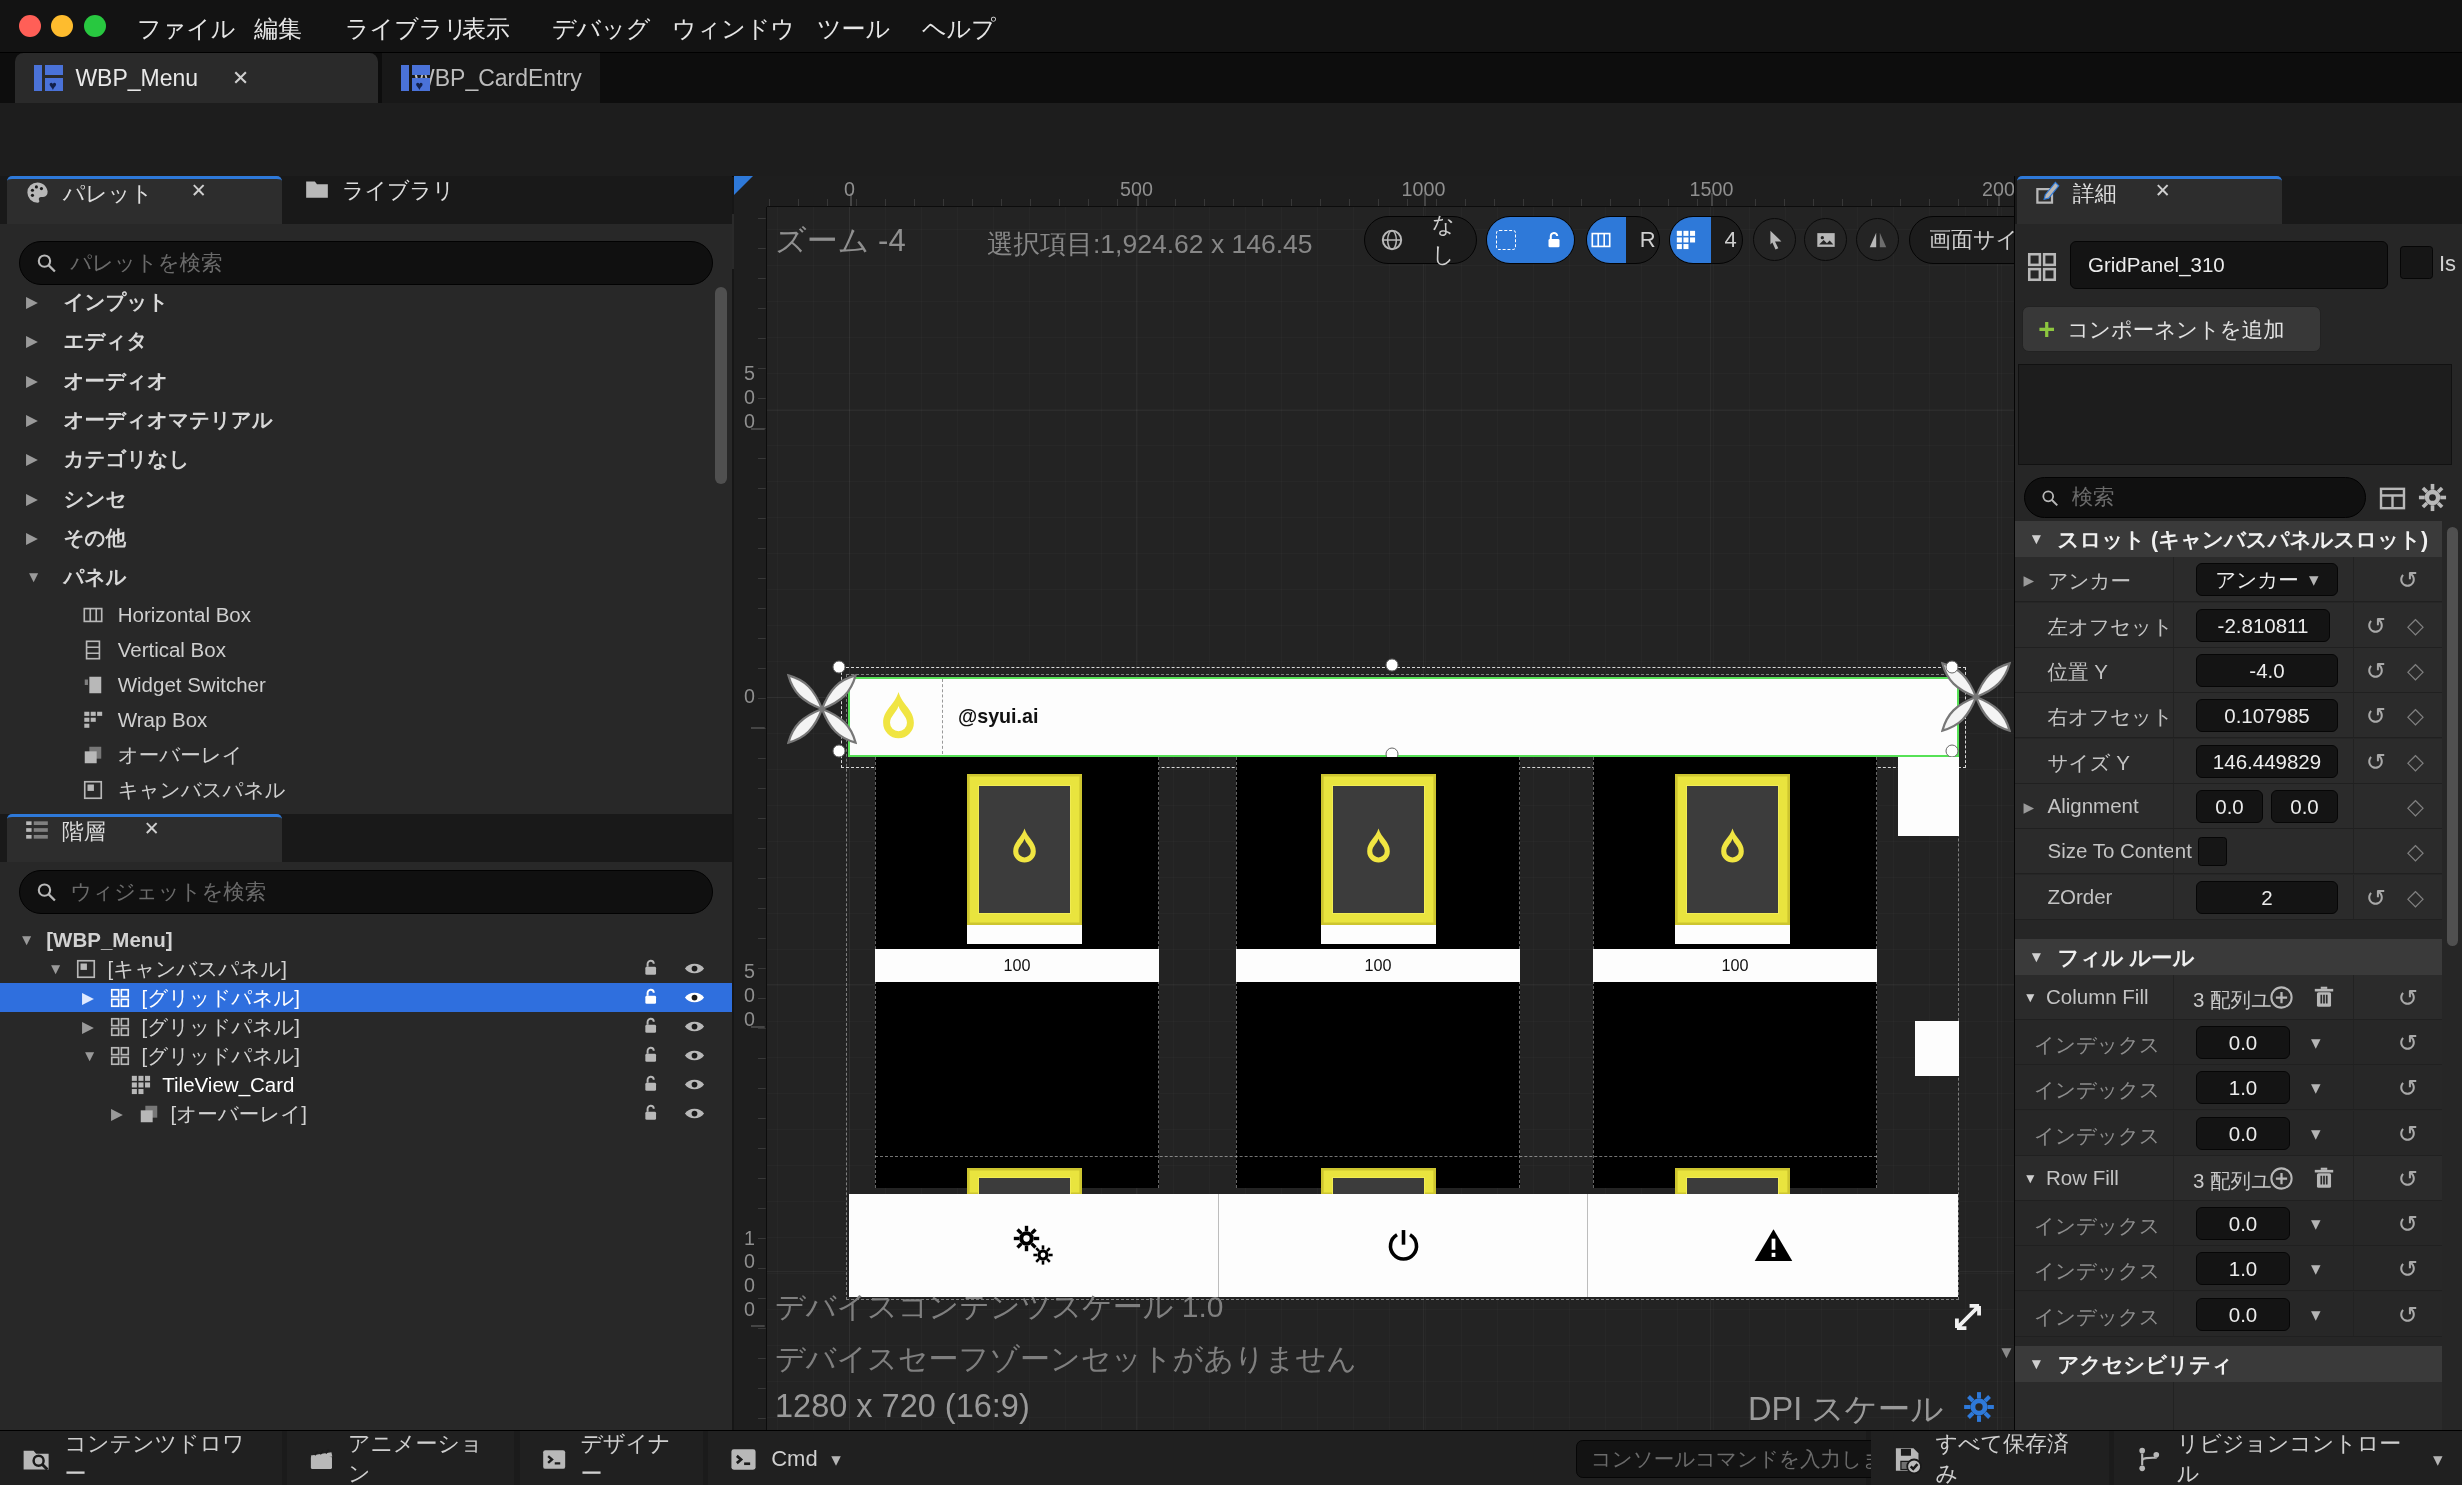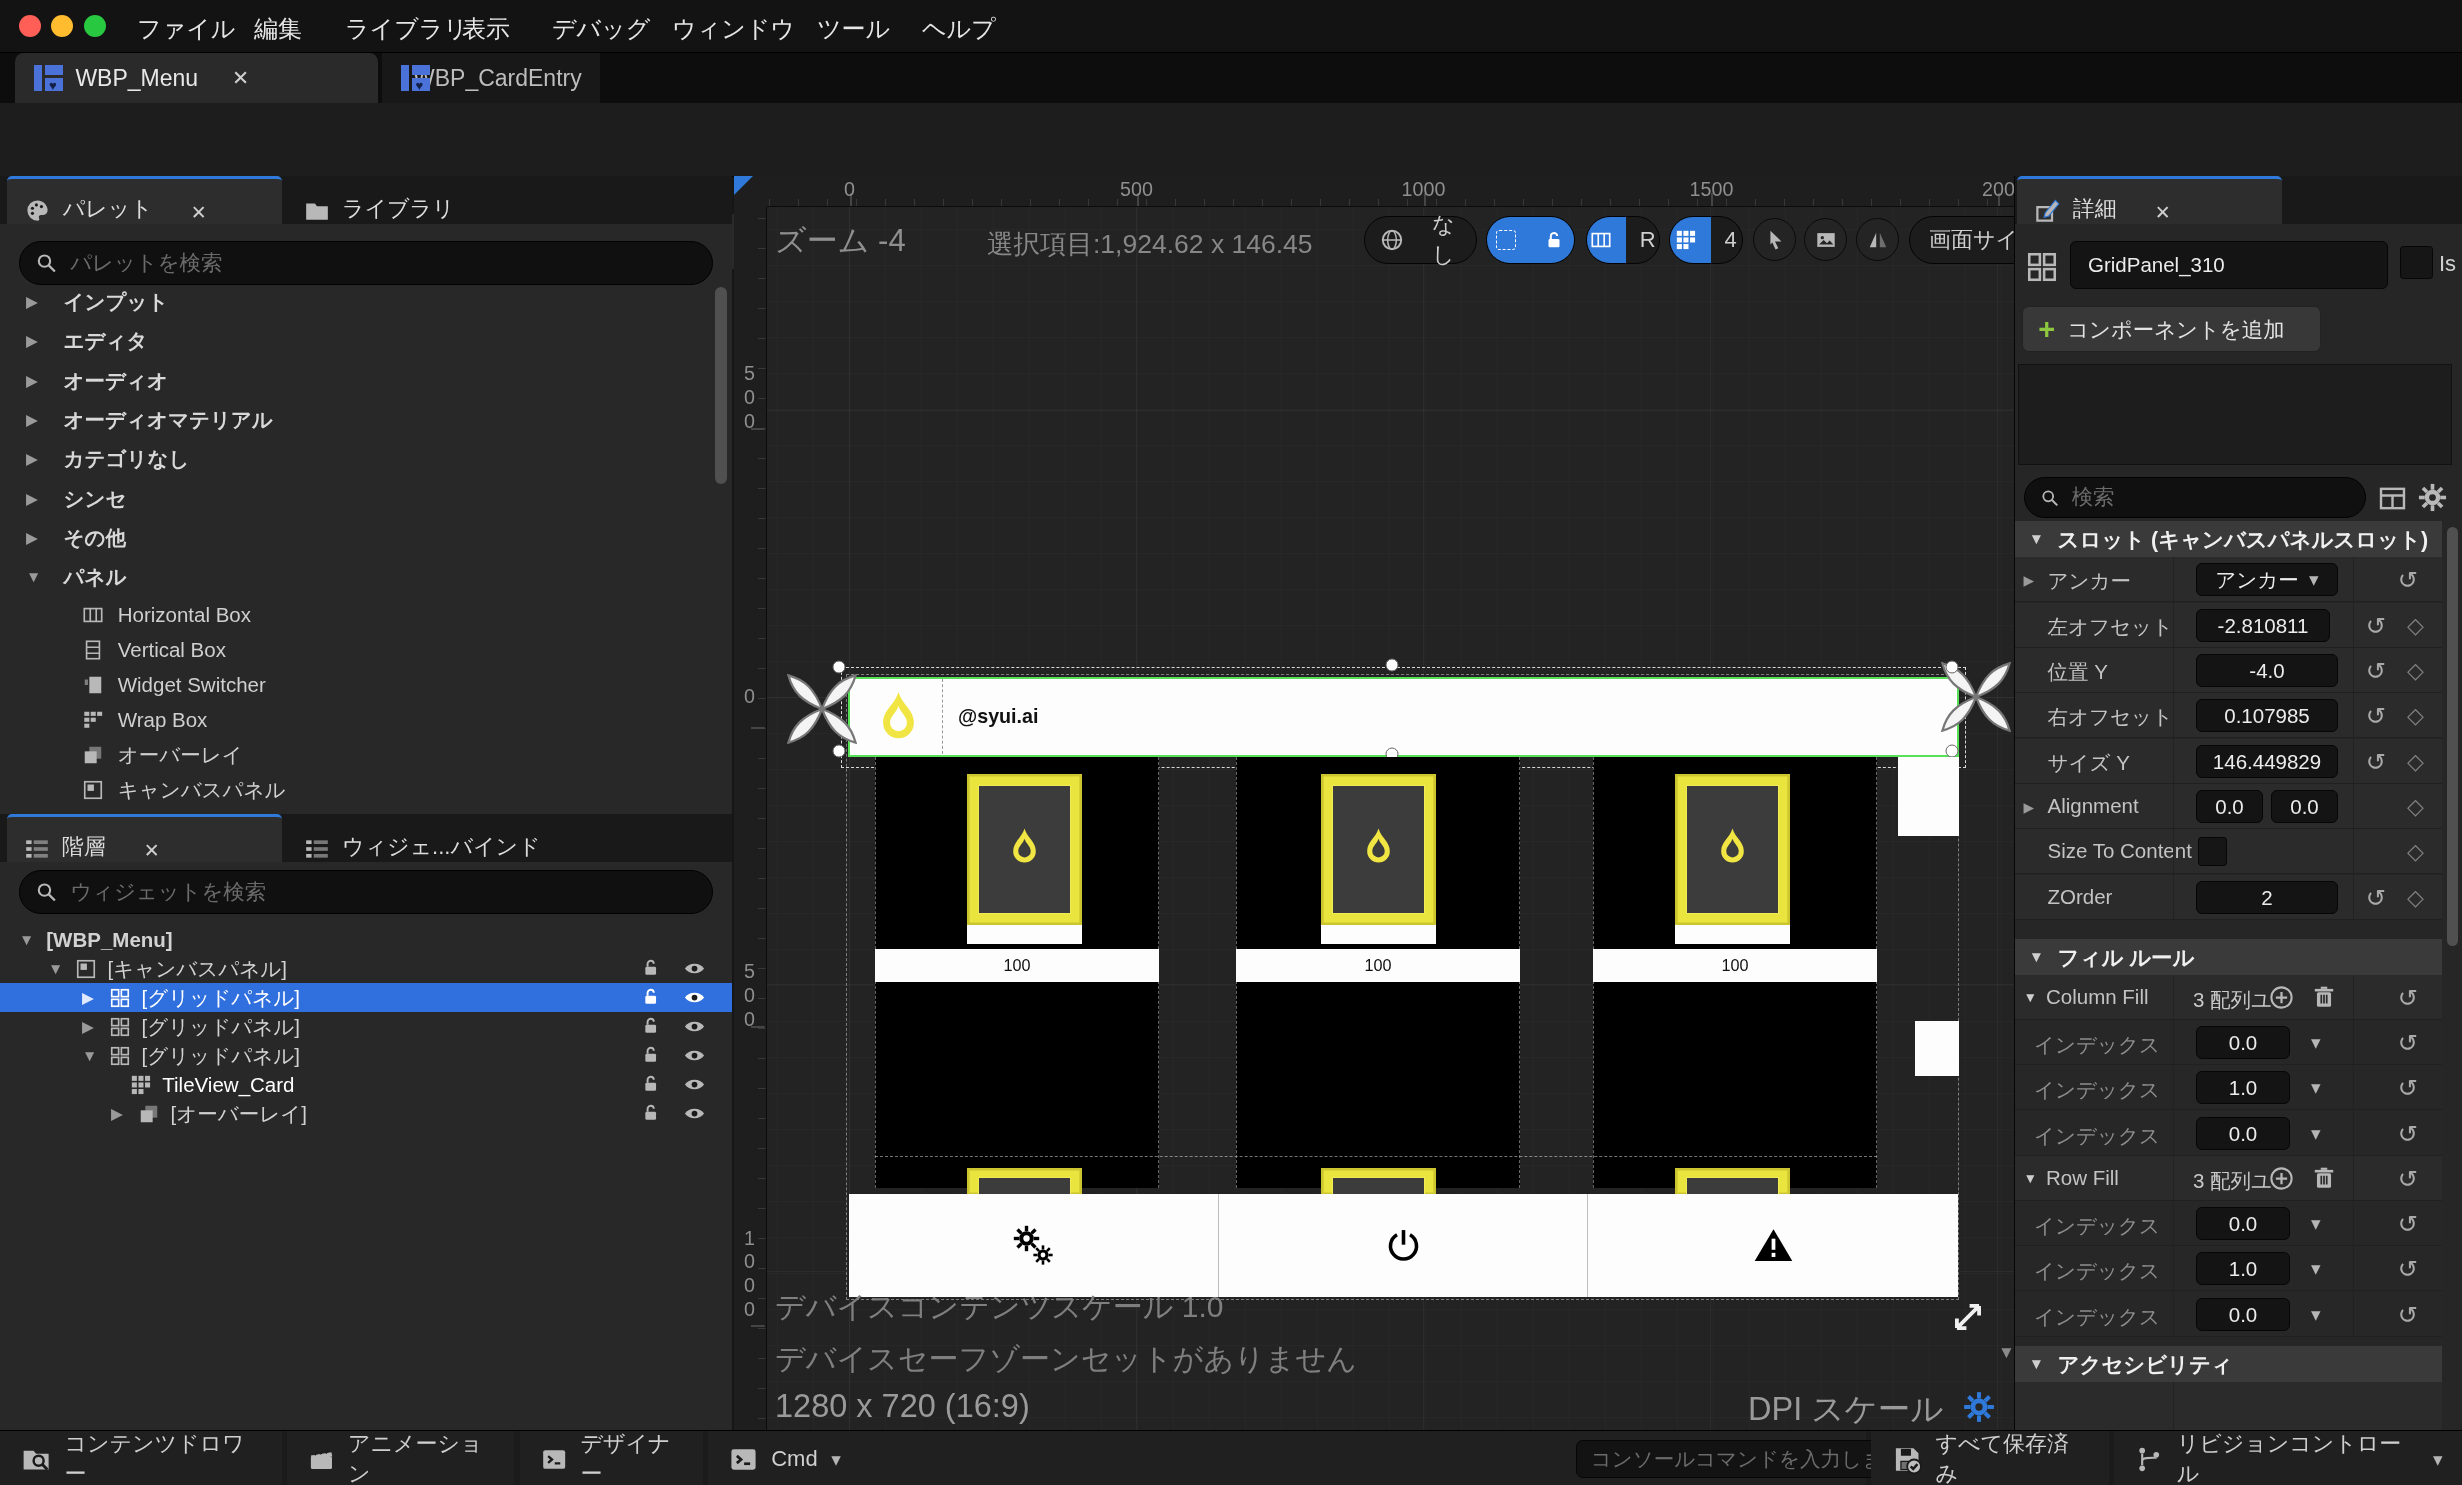--- a/index.html
+++ b/index.html
@@ -29,21 +29,21 @@
   #toolbar{left:0;top:103px;width:2462px;height:74px;background:#1d1d1d;border-bottom:0.9px solid #060606}
   .tsep{top:113px;width:1.7px;height:51px;background:#090909}
   .tlabel{font-size:23px;color:#d6d6d6}
   .dots{font-size:26px;color:#b3b3b3;letter-spacing:0}
   #playgroup{left:594px;top:111px;width:239px;height:55px;background:#2a2a2a;border-radius:8.5px;display:flex;align-items:center;justify-content:space-around;padding:0 8.5px}
   #debugbox{left:858px;top:114px;width:486px;height:50px;background:#141414;border:0.9px solid #050505;border-radius:6.8px;display:flex;align-items:center;padding:0 17px;font-size:21.4px;color:#c9c9c9}
   #designer-btn{left:2035px;top:113px;width:222px;height:53px;background:#2e79d9;border-radius:6.8px;display:flex;align-items:center;gap:12px;padding:0 17px;color:#fff;font-size:24px}
   #graph-btn{left:2305px;top:118px;display:flex;align-items:center;gap:12px;color:#c9c9c9;font-size:24px}
   
   .panel-tabstrip{background:#191919;height:48px}
-  .ptab{height:48px;display:flex;align-items:flex-end;gap:12px;padding:0 17px;font-size:22px;color:#dcdcdc}
+  .ptab{height:48px;display:flex;align-items:flex-start;gap:12px;padding:0 17px;font-size:22px;color:#dcdcdc}
   .ptab.active{background:#2d2d2d;border-top:3.4px solid #2e79d9;border-radius:5.1px 5.1px 0 0}
   .ptab .tabx{margin-left:26px;font-size:19px}
   .searchpill{background:#101010;border:0.9px solid #020202;border-radius:22px;display:flex;align-items:center;gap:12px;padding:0 15.4px;color:#6f6f6f}
   .searchpill input{background:transparent;border:0;outline:none;color:#ddd;font-size:21.4px;width:100%;font-family:inherit}
   .searchpill input::placeholder{color:#6b6b6b}
   
   #leftpanel{left:0;top:176px;width:732px;height:1254px;background:#262626;border-right:1.7px solid #050505}
   .cat-row{position:absolute;left:0;width:715px;height:39px;display:flex;align-items:center;gap:20.5px;padding-left:26px;color:#d8d8d8;font-size:20.5px;font-weight:600}
   .cat-arrow{color:#9a9a9a;font-size:15.4px;width:17px}
   .item-row{position:absolute;left:0;width:715px;height:35px;display:flex;align-items:center;gap:13.7px;padding-left:82px;color:#cfcfcf;font-size:20.5px}
@@ -557,26 +557,20 @@
     <div class="scrollthumb abs" style="left:715px;top:111px;width:12px;height:197px"></div>
 
     <div class="panel-tabstrip abs" style="left:0;top:638px;width:732px">
       <div class="ptab active abs" style="left:6.8px;width:275px">
         <svg class="ic" width="26" height="26" viewBox="0 0 30 30">
             <use href="#s-list"></use>
           </svg>
         <span>階層</span>
         <span class="tabx">✕</span>
       </div>
-      <div class="ptab abs" style="left:287px;width:308px">
-        <svg class="ic" width="26" height="26" viewBox="0 0 30 30">
-            <use href="#s-list"></use>
-          </svg>
-        <span>ウィジェ...バインド</span>
-      </div>
     </div>
     <div class="abs" style="left:0;top:686px;width:732px;height:569px;background:#282828"></div>
     <div class="searchpill abs" style="left:19px;top:694px;width:694px;height:44px">
       <svg class="ic" width="24" height="24" viewBox="0 0 26.5312 28">
           <use href="#s-mag"></use>
         </svg>
       <input placeholder="ウィジェットを検索" style="">
     </div>
 
     <div class="hier-row" style="top:749px;padding-left:19px;font-weight:bold">

